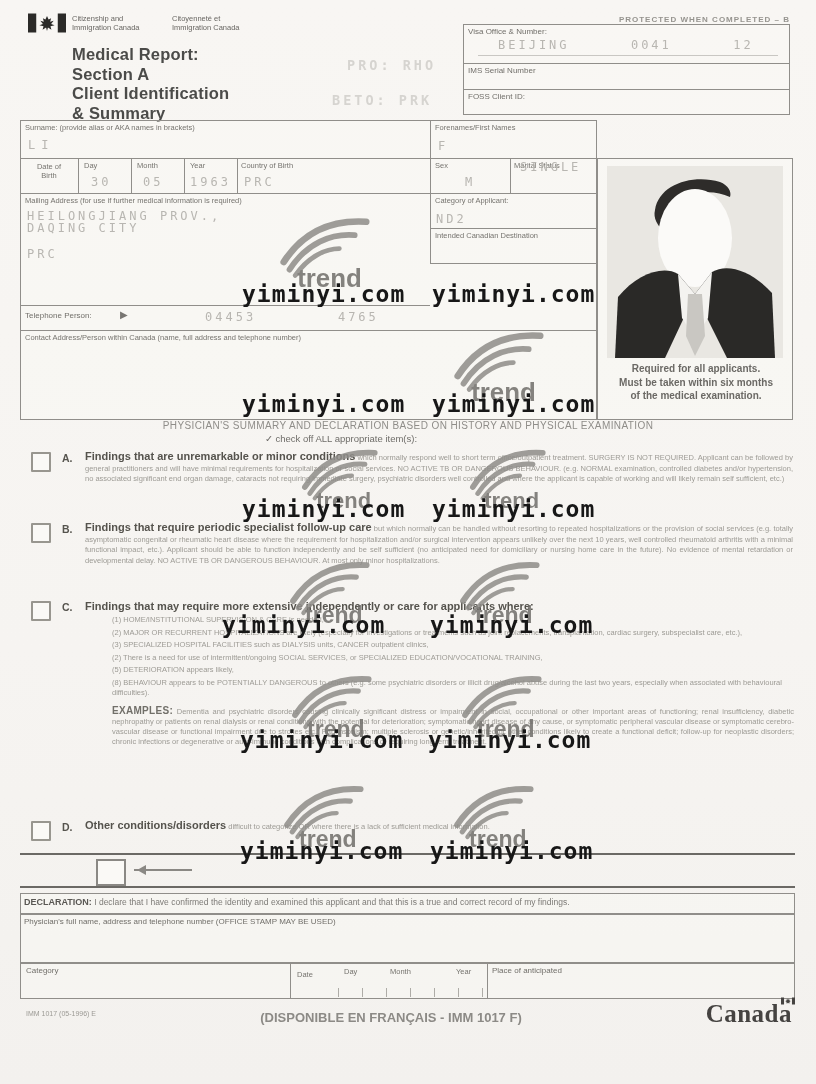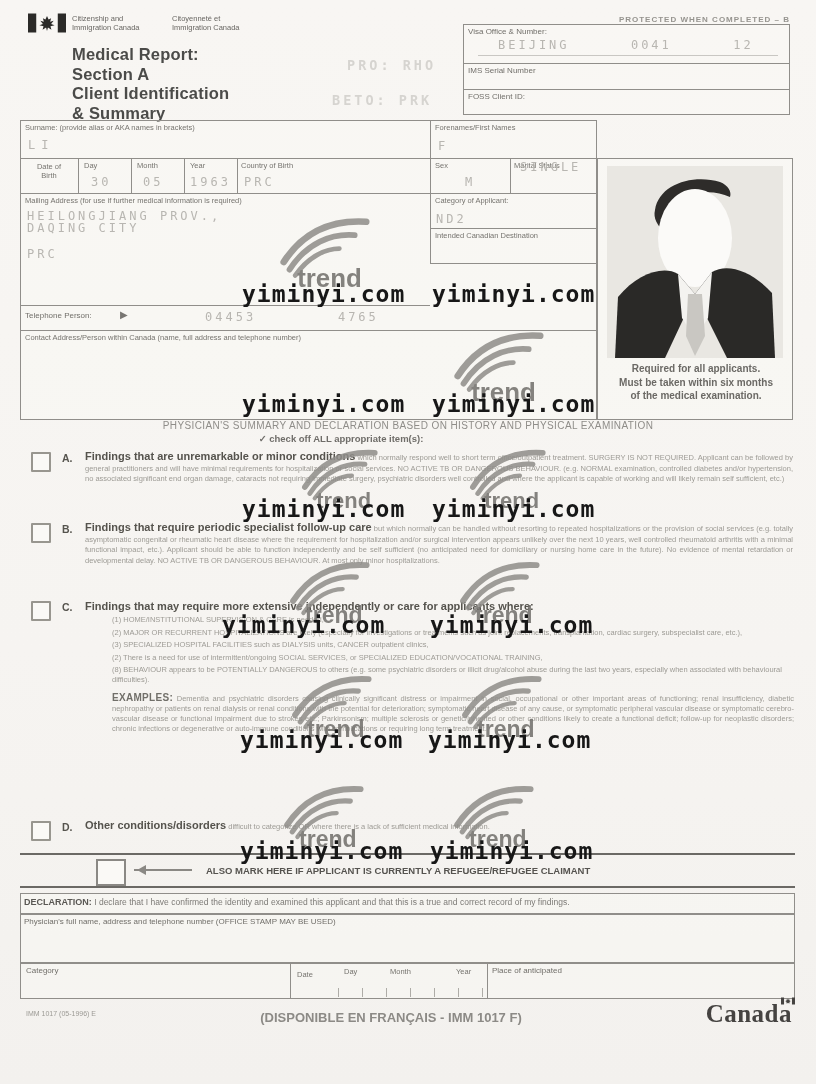--- a/index.html
+++ b/index.html
@@ -137,21 +137,21 @@
     <polygon points="71,108 88,128 105,106 101,152 88,172 75,152" fill="#f4f3f0"></polygon>
     <polygon points="81,128 95,128 98,170 88,190 79,170" fill="#c9c7c2"></polygon>
   </svg>
   <div class="photo-caption" style="top:362px">
     <div>Required for all applicants.</div>
     <div>Must be taken within six months</div>
     <div>of the medical examination.</div>
   </div>
 
   <div style="position:absolute;left:0;top:420px;width:816px;text-align:center;font-size:10px;color:#8f8d89;letter-spacing:.4px">PHYSICIAN'S SUMMARY AND DECLARATION BASED ON HISTORY AND PHYSICAL EXAMINATION</div>
-  <div style="position:absolute;left:0;top:433px;width:682px;text-align:center;font-weight:bold;font-size:9.5px;color:#6f6d69">✓ check off ALL appropriate item(s):</div>
+  <div style="position:absolute;left:0;top:433px;width:682px;text-align:center;font-weight:normal;font-size:9.5px;color:#6f6d69">✓ check off ALL appropriate item(s):</div>
 
   <div class="cb" style="left:31px;top:452px"></div>
   <div class="itemletter" style="left:62px;top:452px">A.</div>
   <div class="itemblock" style="left:85px;top:451px">
     <span class="lead">Findings that are unremarkable or minor conditions</span><span> which normally respond well to short term office/outpatient treatment.  SURGERY IS NOT REQUIRED.  Applicant can be followed by general practitioners and will have minimal requirements for hospitalization or social services.  NO ACTIVE TB OR DANGEROUS BEHAVIOUR.  (e.g. NORMAL examination, controlled diabetes and/or hypertension, no associated significant end organ damage, cataracts not requiring immediate surgery, psychiatric disorders well controlled and where the applicant is capable of working and will likely remain self sufficient, etc.)</span>
   </div>
 
   <div class="cb" style="left:31px;top:523px"></div>
   <div class="itemletter" style="left:62px;top:523px">B.</div>
   <div class="itemblock" style="left:85px;top:522px">
@@ -159,36 +159,36 @@
   </div>
 
   <div class="cb" style="left:31px;top:601px"></div>
   <div class="itemletter" style="left:62px;top:601px">C.</div>
   <div class="lead" style="position:absolute;left:85px;top:600px">Findings that may require more extensive independently or care for applicants where:</div>
   <div style="position:absolute;left:112px;top:615px;width:682px">
     <div class="subitem">(1)  HOME/INSTITUTIONAL SUPERVISION &amp; CARE is needed,</div>
     <div class="subitem">(2)  MAJOR OR RECURRENT HOSPITALIZATIONS are likely (especially for investigations or treatments such as joint replacements, transplantation, cardiac surgery, subspecialist care, etc.),</div>
     <div class="subitem">(3)  SPECIALIZED HOSPITAL FACILITIES such as DIALYSIS units, CANCER outpatient clinics,</div>
     <div class="subitem">(2)  There is a need for use of intermittent/ongoing SOCIAL SERVICES, or SPECIALIZED EDUCATION/VOCATIONAL TRAINING,</div>
+    <div class="subitem">(5)  DETERIORATION appears likely,</div>
     <div class="subitem">(8)  BEHAVIOUR appears to be POTENTIALLY DANGEROUS to others (e.g. some psychiatric disorders or illicit drug/alcohol abuse during the last two years, especially when associated with behavioural difficulties).</div>
     <div class="subitem examples">
       <span class="exlabel">EXAMPLES:</span><span>  Dementia and psychiatric disorders causing clinically significant distress or impairment in social, occupational or other important areas of functioning; renal insufficiency, diabetic nephropathy or patients on renal dialysis or renal conditions with the potential for deterioration; symptomatic heart disease of any cause, or symptomatic peripheral vascular disease or symptomatic cerebro-vascular disease or functional impairment due to strokes etc.; Parkinsonism; multiple sclerosis or genetic/inherited or other conditions likely to create a functional deficit; follow-up for neoplastic disorders; chronic infections or degenerative or auto-immune conditions with complications or requiring long term treatment.</span>
     </div>
   </div>
 
   <div class="cb" style="left:31px;top:821px"></div>
   <div class="itemletter" style="left:62px;top:821px">D.</div>
   <div class="itemblock" style="left:85px;top:820px;text-align:left">
     <span class="lead">Other conditions/disorders</span><span> difficult to categorize OR where there is a lack of sufficient medical information.</span>
   </div>
 
   <div class="heavy" style="left:20px;top:853px;width:775px"></div>
   <div style="position:absolute;left:96px;top:859px;width:26px;height:23px;border:2px solid #8a8884;background:#faf9f6"></div>
   <div class="arrow-left" style="left:134px;top:869px"></div>
-  <div style="position:absolute;left:206px;top:865px;font-weight:bold;font-size:9.5px;color:#55534f">ALSO MARK HERE IF APPLICANT IS CURRENTLY A REFUGEE/REFUGEE CLAIMANT</div>
   <div class="heavy" style="left:20px;top:886px;width:775px"></div>
 
   <div class="bx" style="left:20px;top:893px;width:775px;height:21px"></div>
   <div style="position:absolute;left:24px;top:897px;font-size:8.5px;color:#7d7b77;white-space:nowrap">
     <span style="font-weight:bold;font-size:9px;color:#5a5854">DECLARATION:</span><span>  I declare that I have confirmed the identity and examined this applicant and that this is a true and correct record of my findings.</span>
   </div>
   <div class="bx" style="left:20px;top:914px;width:775px;height:49px"></div>
   <div class="lbl2" style="left:24px;top:917px">Physician's full name, address and telephone number (OFFICE STAMP MAY BE USED)</div>
 
   <div class="bx" style="left:20px;top:963px;width:775px;height:36px"></div>

